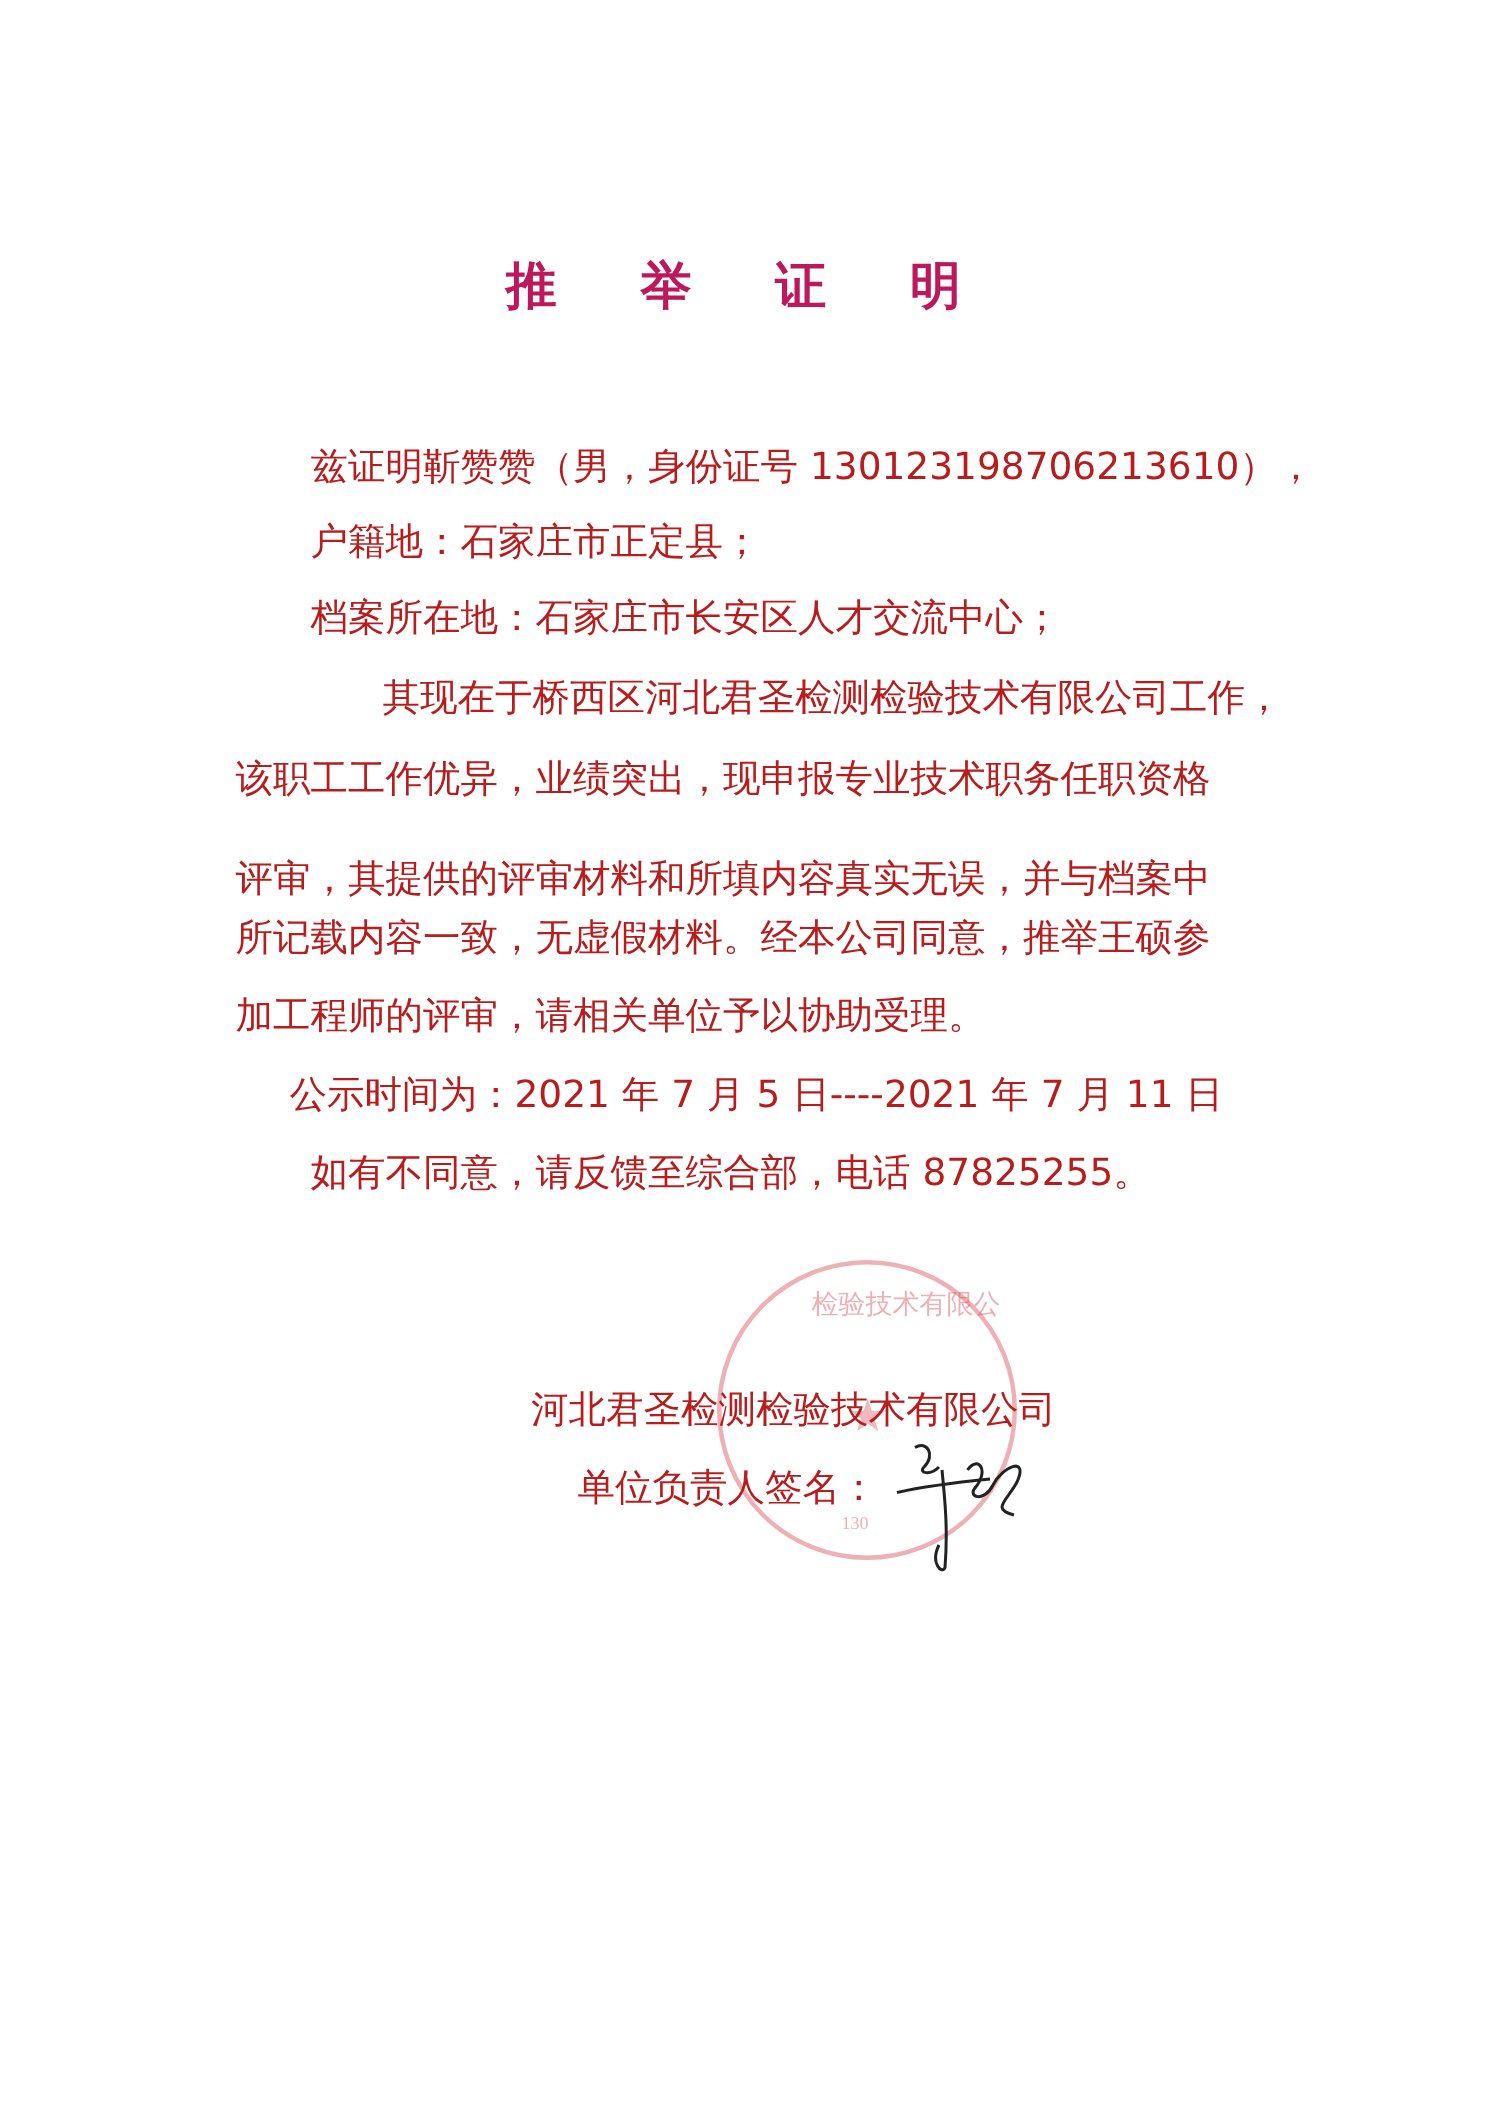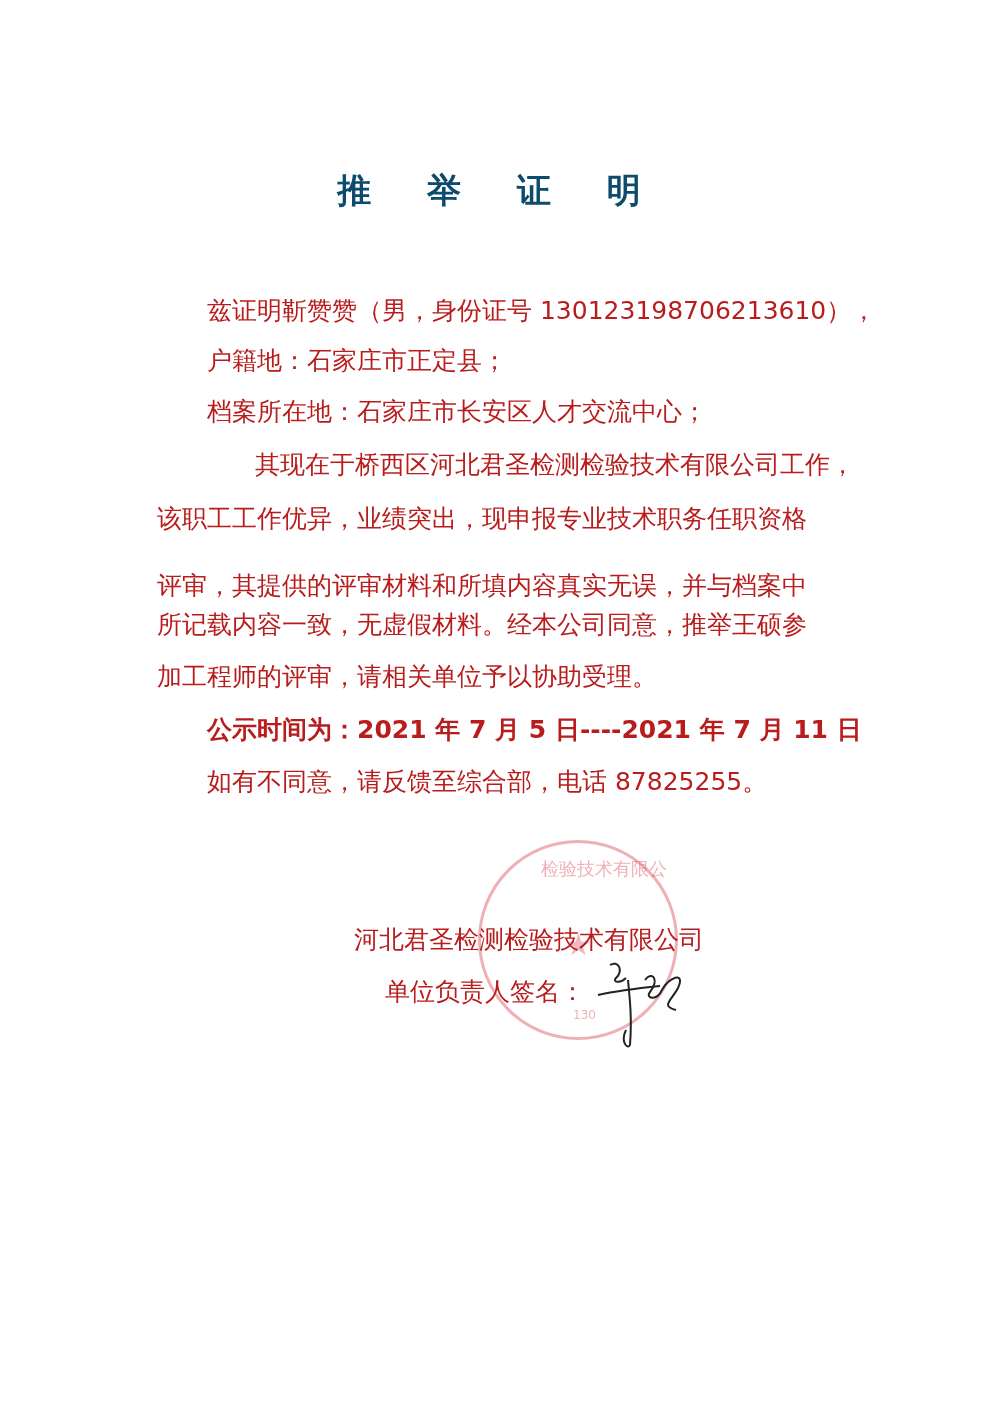--- a/index.html
+++ b/index.html
@@ -1,20 +1,20 @@
 <!DOCTYPE html>
 <html><head>
 <meta charset="utf-8">
 <style>
   html, body { margin: 0; padding: 0; background: #ffffff; }
   body { width: 1000px; height: 1414px; position: relative; overflow: hidden;
          font-family: "DejaVu Sans", "Liberation Sans", sans-serif; color: #3a3a3a; }
   .title { position: absolute; top: 168px; left: 0; width: 1000px; text-align: center;
            font-family: "DejaVu Serif", "Liberation Serif", serif; font-weight: bold;
-           font-size: 34px; letter-spacing: 22px; color: #0c4a6e; }
+           font-size: 34px; letter-spacing: 22px; color: #be185d; }
   .line { position: absolute; font-size: 25px; white-space: nowrap; color: #b91c1c; }
   .stamp { position: absolute; left: 478px; top: 840px; width: 200px; height: 200px;
            border-radius: 50%; border: 3px solid rgba(220,80,90,0.45);
            box-sizing: border-box; }
   .stamp-star { position: absolute; left: 84px; top: 84px; font-size: 30px; color: rgba(220,80,90,0.4); }
   .stamp-text { position: absolute; font-size: 18px; color: rgba(220,80,90,0.45); }
   .sig { position: absolute; left: 590px; top: 950px; width: 110px; height: 110px; }
 </style>
 </head>
 <body>
@@ -22,27 +22,27 @@
 <div class="title">推 举 证 明</div>
 
 <div class="line" style="left:207px; top:294px;">兹证明靳赞赞（男，身份证号 130123198706213610），</div>
 <div class="line" style="left:207px; top:344px;">户籍地：石家庄市正定县；</div>
 <div class="line" style="left:207px; top:395px;">档案所在地：石家庄市长安区人才交流中心；</div>
 <div class="line" style="left:207px; top:448px;margin-left:48px;">其现在于桥西区河北君圣检测检验技术有限公司工作，</div>
 <div class="line" style="left:157px; top:502px;">该职工工作优异，业绩突出，现申报专业技术职务任职资格</div>
 <div class="line" style="left:157px; top:555px;margin-top:14px;">评审，其提供的评审材料和所填内容真实无误，并与档案中</div>
 <div class="line" style="left:157px; top:608px;">所记载内容一致，无虚假材料。经本公司同意，推举王硕参</div>
 <div class="line" style="left:157px; top:660px;">加工程师的评审，请相关单位予以协助受理。</div>
-<div class="line" style="left:207px; top:713px;font-weight:bold;">公示时间为：2021 年 7 月 5 日----2021 年 7 月 11 日</div>
+<div class="line" style="left:193px; top:713px;">公示时间为：2021 年 7 月 5 日----2021 年 7 月 11 日</div>
 <div class="line" style="left:207px; top:765px;">如有不同意，请反馈至综合部，电话 87825255。</div>
 
 <div class="stamp">
   <span class="stamp-text" style="left:60px; top:14px;">检验技术有限公</span>
   <span class="stamp-star">★</span>
-  <span class="stamp-text" style="left:92px; top:165px; font-size:12px;">130</span>
+  <span class="stamp-text" style="left:80px; top:165px; font-size:12px;font-family:Liberation Serif, serif;">130</span>
 </div>
 
 <div class="line" style="left:354px; top:923px;">河北君圣检测检验技术有限公司</div>
 <div class="line" style="left:385px; top:975px;">单位负责人签名：</div>
 
 <svg class="sig" viewBox="0 0 110 110">
   <path d="M8,45 C30,40 50,38 70,36" stroke="#222" stroke-width="2" fill="none"></path>
   <path d="M20,15 C28,10 34,20 26,28 C22,32 30,34 36,28" stroke="#222" stroke-width="2" fill="none"></path>
   <path d="M38,30 C40,50 42,70 40,95 C38,100 30,92 36,80" stroke="#222" stroke-width="2" fill="none"></path>
   <path d="M55,30 C62,20 70,30 60,42 C55,48 66,52 72,40 C78,28 96,20 88,38 C82,50 70,56 86,60" stroke="#222" stroke-width="2" fill="none"></path>

